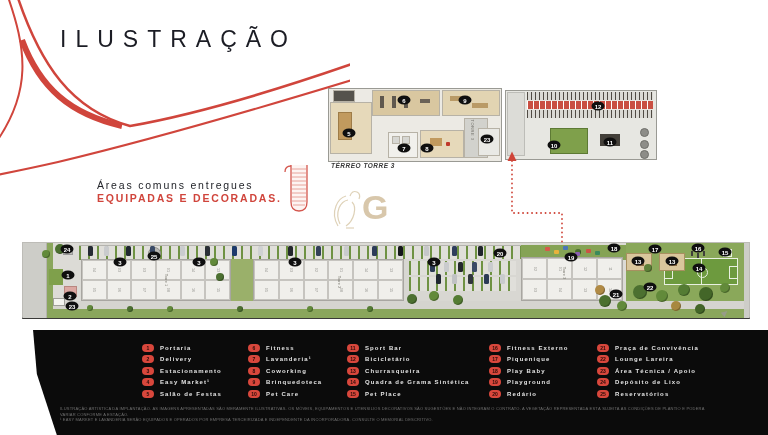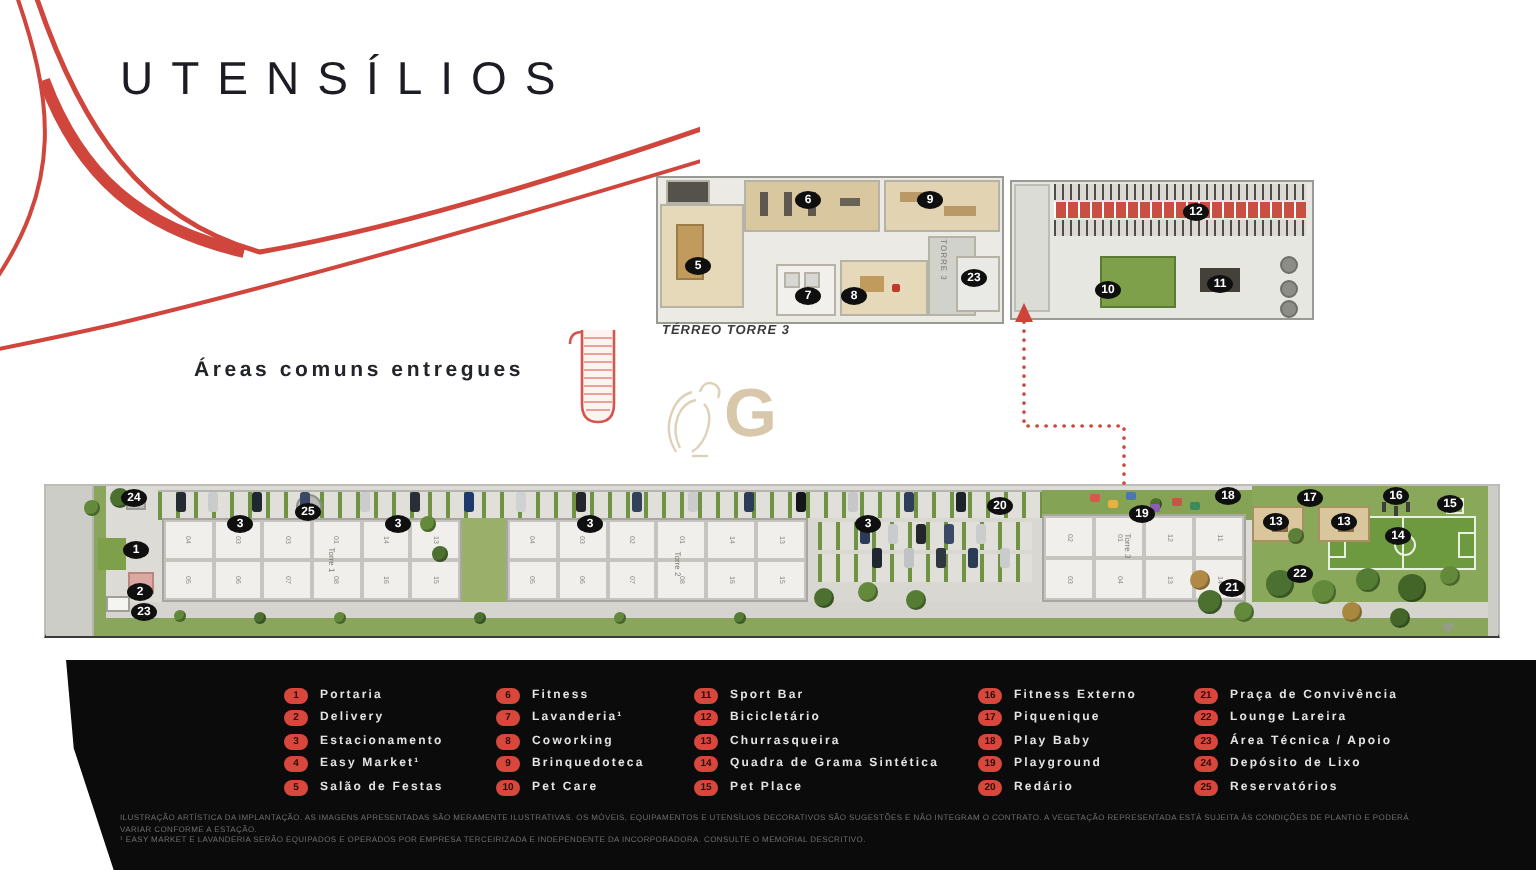--- a/index.html
+++ b/index.html
@@ -4,21 +4,21 @@
 <style>
   html,body{margin:0;padding:0;background:#ffffff;}
   .canvas{position:relative;width:768px;height:435px;background:#fff;overflow:hidden;
           font-family:"Liberation Sans",sans-serif;}
   .abs{position:absolute;}
 
   
   .page-title{position:absolute;left:60px;top:26px;font-size:23px;letter-spacing:9px;
               color:#1b1c24;font-weight:400;white-space:nowrap;}
   .tagline{position:absolute;left:97px;top:179px;line-height:13px;white-space:nowrap;}
-  .tagline .l1{font-size:10.5px;font-weight:bold;letter-spacing:1.8px;color:#22242a;}
+  .tagline .l1{font-size:10.5px;font-weight:normal;letter-spacing:1.8px;color:#22242a;}
   .tagline .l2{font-size:10.5px;font-weight:bold;letter-spacing:1.8px;color:#d0453c;}
 
   
   .watermark{position:absolute;left:330px;top:186px;width:140px;height:48px;opacity:.6;}
   .wm-bold{position:absolute;left:32px;top:2px;font-size:34px;font-weight:bold;color:#bfa374;}
   .wm-light{position:absolute;left:58px;top:10px;font-size:26px;font-weight:300;
             letter-spacing:3px;color:#cdbc97;}
 
   
   .mk{position:absolute;min-width:13px;height:9px;padding:0 2px;box-sizing:border-box;
@@ -82,24 +82,25 @@
 
 <div class="canvas">
 
   <svg class="abs" style="left:0;top:0;" width="350" height="235" viewBox="0 0 350 235">
     <path d="M 7 -6 C 26 48 34 92 -8 148" fill="none" stroke="#d0453c" stroke-width="2"></path>
     <path d="M 16 -8 C 40 66 72 110 130 126 C 210 112 300 82 352 64" fill="none" stroke="#d0453c" stroke-width="2.5"></path>
     <path d="M 22 40 C 40 88 70 114 122 126" fill="none" stroke="#d0453c" stroke-width="6"></path>
     <path d="M 352 80 C 260 108 150 140 58 162 C 36 167 12 172 -8 176" fill="none" stroke="#d0453c" stroke-width="2"></path>
   </svg>
 
-  <div class="page-title">UTENSÍLIOS</div>
+  <div class="page-title">ILUSTRAÇÃO</div>
 
   <div class="tagline">
     <div class="l1">Áreas comuns entregues</div>
+    <div class="l2">EQUIPADAS E DECORADAS.</div>
   </div>
 
   <svg class="abs" style="left:280px;top:160px;opacity:.9;" width="36" height="58" viewBox="0 0 36 58">
     <path d="M11 6 Q5 6 5 12" fill="none" stroke="#d0453c" stroke-width="1.3"></path>
     <path d="M11 5 L11 42 Q11 51 19 51 Q27 51 27 42 L27 5" fill="#fdf3f1" stroke="#d0453c" stroke-width="1.3"></path>
     <g stroke="#e59a90" stroke-width="1">
       <line x1="12" y1="9" x2="26" y2="9"></line>
         <line x1="12" y1="13" x2="26" y2="13"></line>
       <line x1="12" y1="17" x2="26" y2="17"></line>
         <line x1="12" y1="21" x2="26" y2="21"></line>

